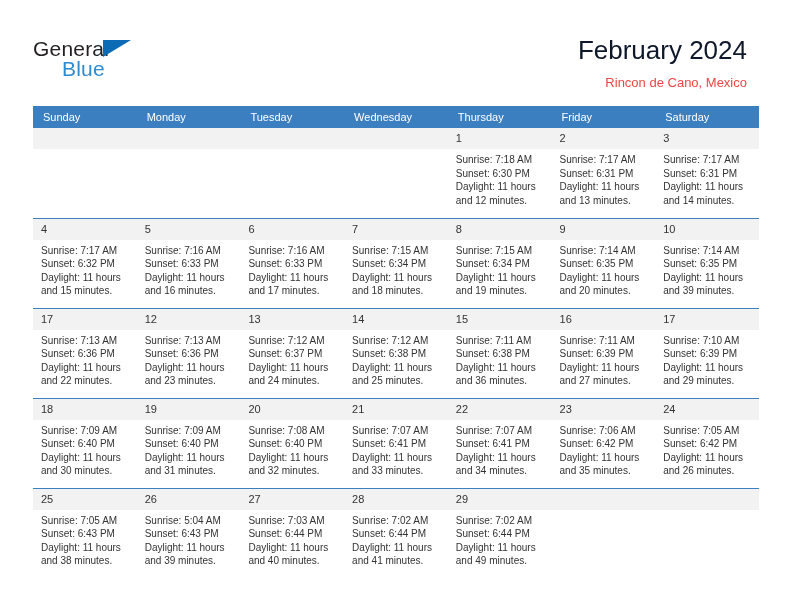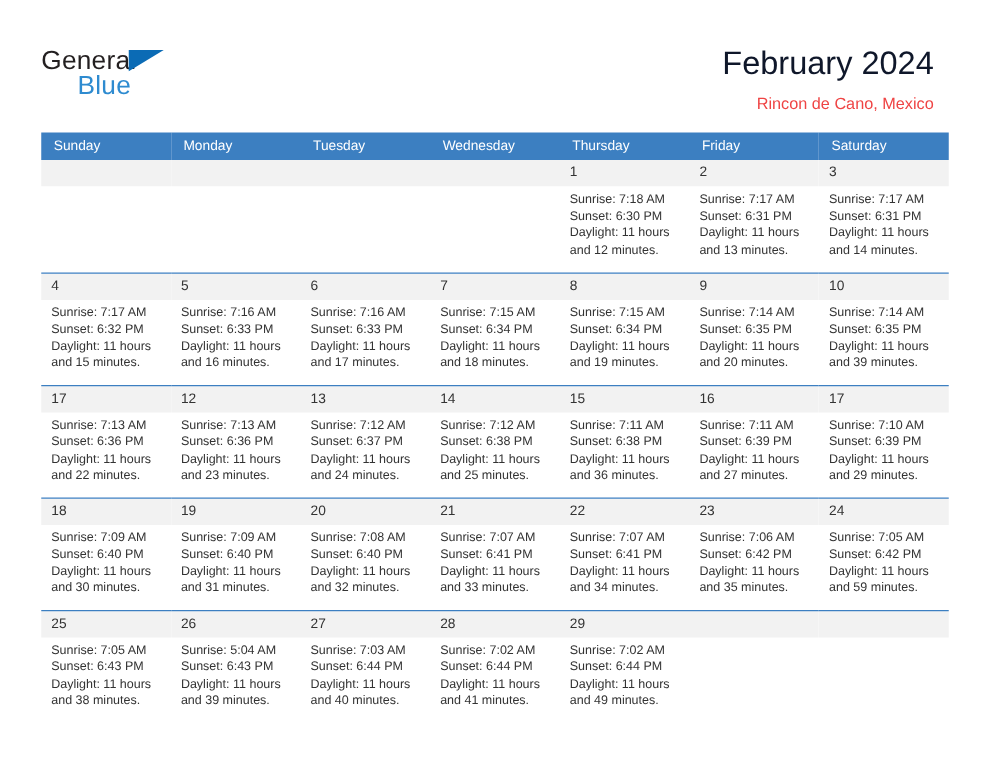--- a/index.html
+++ b/index.html
@@ -389,21 +389,21 @@
               <div>Daylight: 11 hours</div>
               <div>and 35 minutes.</div>
             </div>
           </td>
           <td>
             <span class="daynum">24</span>
             <div class="cellbody">
               <div>Sunrise: 7:05 AM</div>
               <div>Sunset: 6:42 PM</div>
               <div>Daylight: 11 hours</div>
-              <div>and 59 minutes.</div>
+              <div>and 26 minutes.</div>
             </div>
           </td>
         </tr>
         <tr>
           <td>
             <span class="daynum">25</span>
             <div class="cellbody">
               <div>Sunrise: 7:05 AM</div>
               <div>Sunset: 6:43 PM</div>
               <div>Daylight: 11 hours</div>

